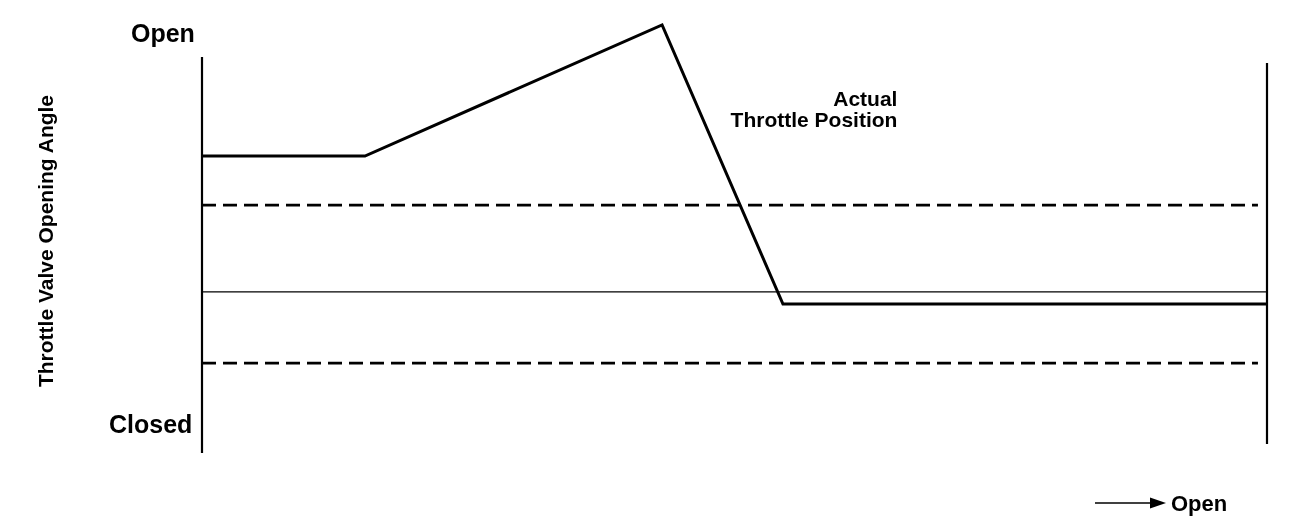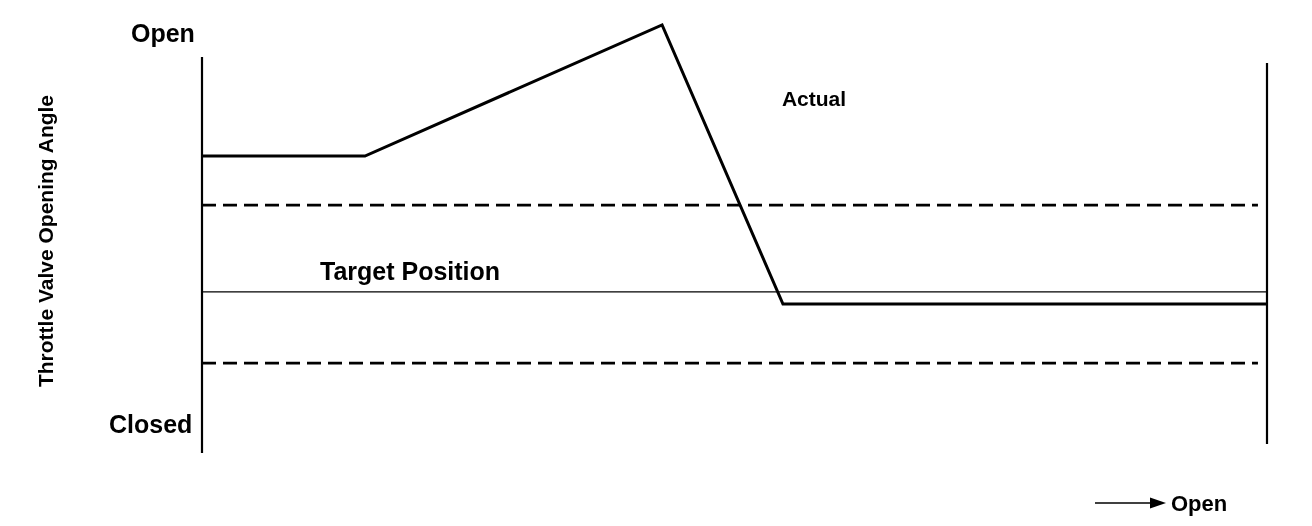--- a/index.html
+++ b/index.html
@@ -111,19 +111,19 @@
     </svg>
 
   <div class="lbl lbl-ylabel">Throttle Valve Opening Angle</div>
 
   <div class="lbl lbl-open">Open</div>
 
   <div class="lbl lbl-closed">Closed</div>
 
   <div class="lbl-actual">
     <div>Actual</div>
+    <div>Throttle Position</div>
   </div>
 
-  <div class="lbl lbl-target">Target Position</div>
 
   <div class="lbl lbl-time">Open</div>
 
 </div>
 
 </body></html>

